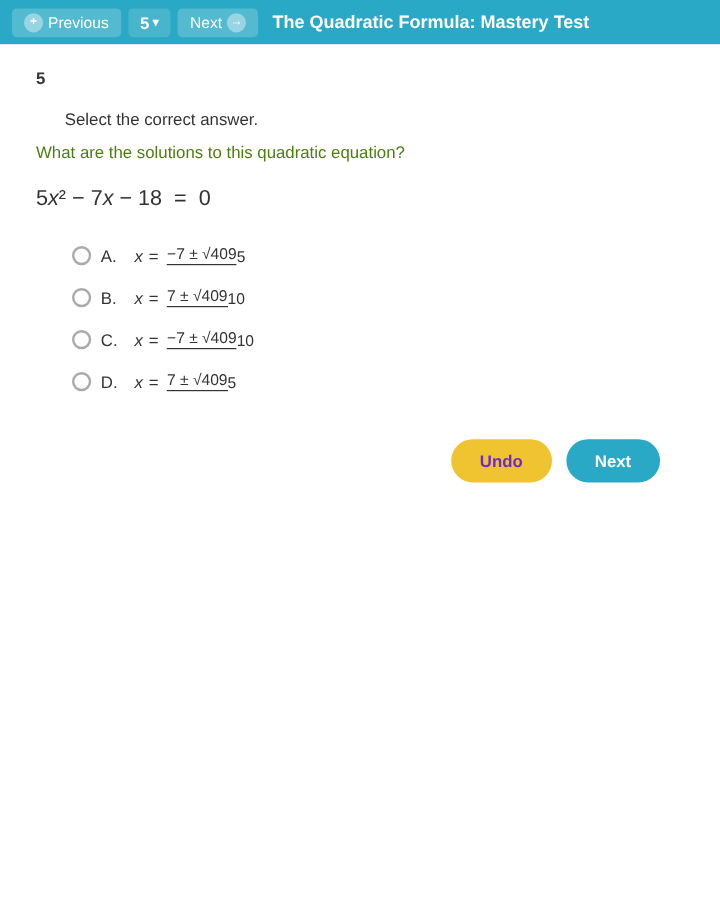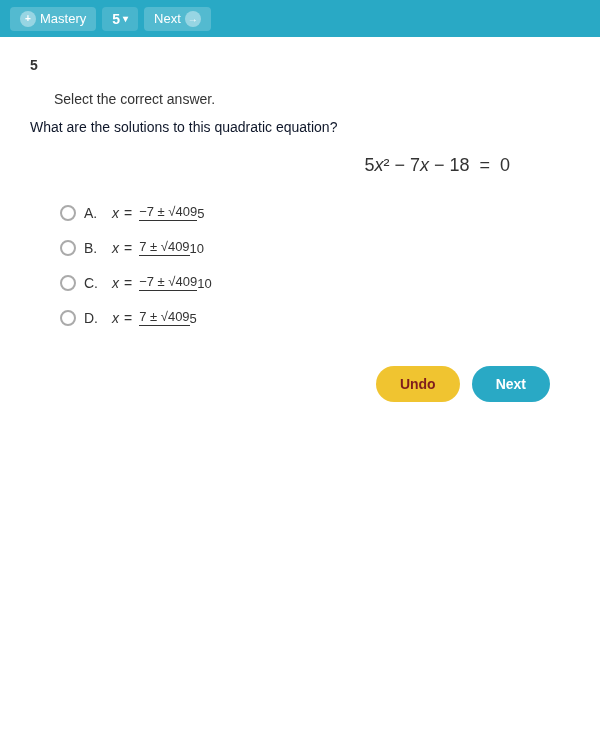--- a/index.html
+++ b/index.html
@@ -70,26 +70,25 @@
 
     .instruction {
       font-size: 14px;
       color: #333;
       margin-bottom: 12px;
       margin-left: 24px;
     }
 
     .question-text {
       font-size: 14px;
-      color: #0f172a;
+      color: #4d7c0f;
       margin-bottom: 20px;
     }
 
     .equation-display {
-      text-align: right;
       font-size: 18px;
       margin-bottom: 28px;
       padding-right: 60px;
       color: #333;
     }
 
     .options {
       display: flex;
       flex-direction: column;
       gap: 18px;
@@ -150,21 +149,21 @@
       margin-top: 20px;
     }
 
     .btn-undo {
       background: #f0c430;
       border: none;
       border-radius: 20px;
       padding: 10px 24px;
       font-size: 14px;
       font-weight: bold;
-      color: #7f1d1d;
+      color: #6d28d9;
       cursor: pointer;
     }
 
     .btn-next {
       background: #29a9c5;
       border: none;
       border-radius: 20px;
       padding: 10px 24px;
       font-size: 14px;
       font-weight: bold;
@@ -173,33 +172,34 @@
     }
 
     .x-var { font-style: italic; }
   </style>
 </head>
 <body>
 
 <div class="header">
   <button class="header-btn">
     <span class="circle-icon">+</span>
-    <span>Mastery</span>
+    <span>Previous</span>
   </button>
 
   <button class="question-num-btn">
     <span>5</span>
     <span class="chevron-down">▾</span>
   </button>
 
   <button class="header-btn">
     <span>Next</span>
     <span class="circle-icon">→</span>
   </button>
 
+  <span class="header-title">The Quadratic Formula: Mastery Test</span>
 </div>
 
 <div class="content">
 
   <div class="question-number">5</div>
 
   <div class="instruction">Select the correct answer.</div>
 
   <div class="question-text">What are the solutions to this quadratic equation?</div>
 

